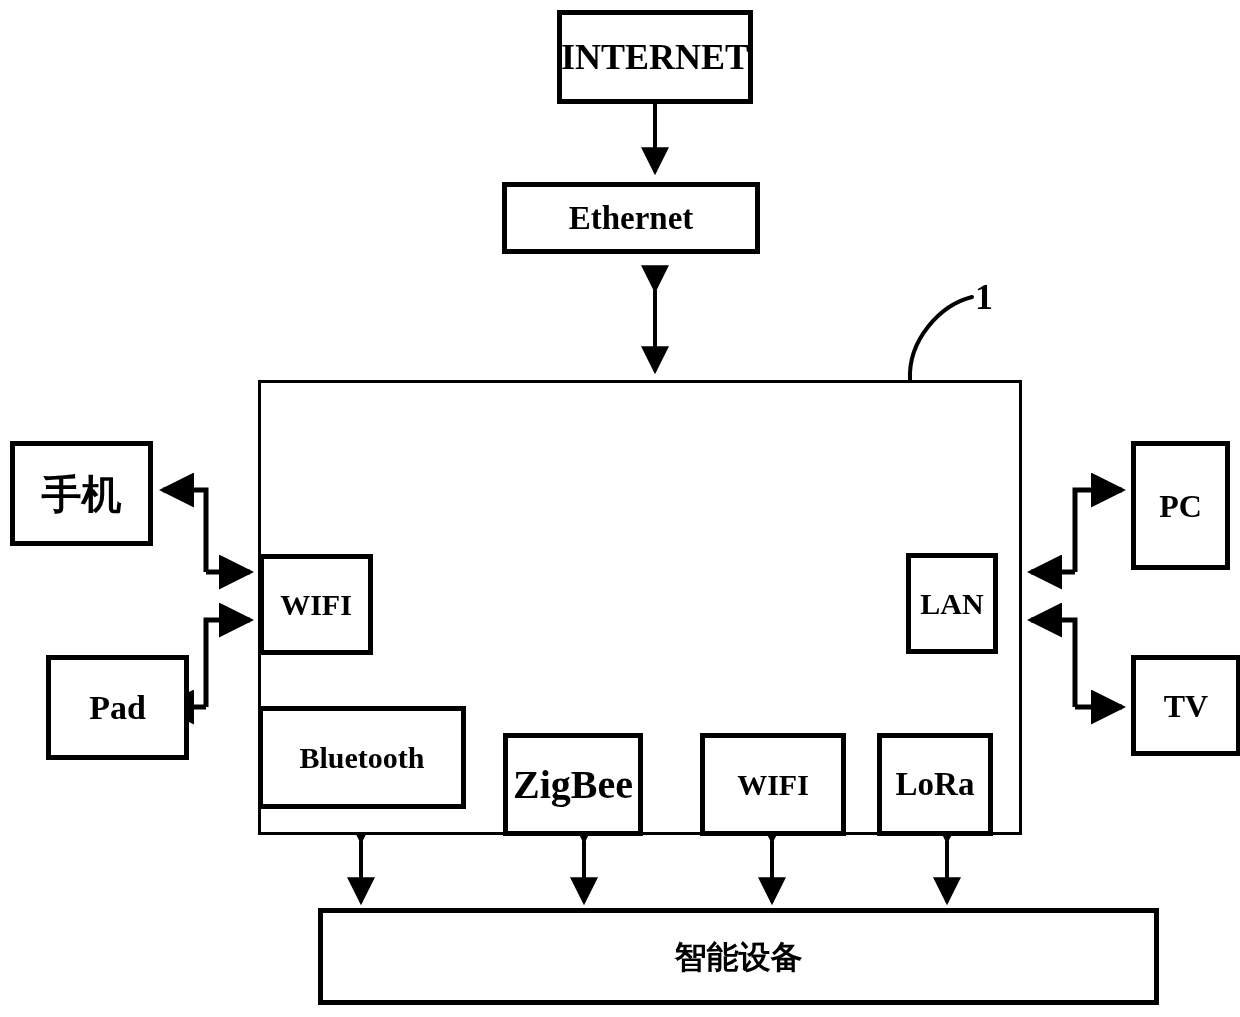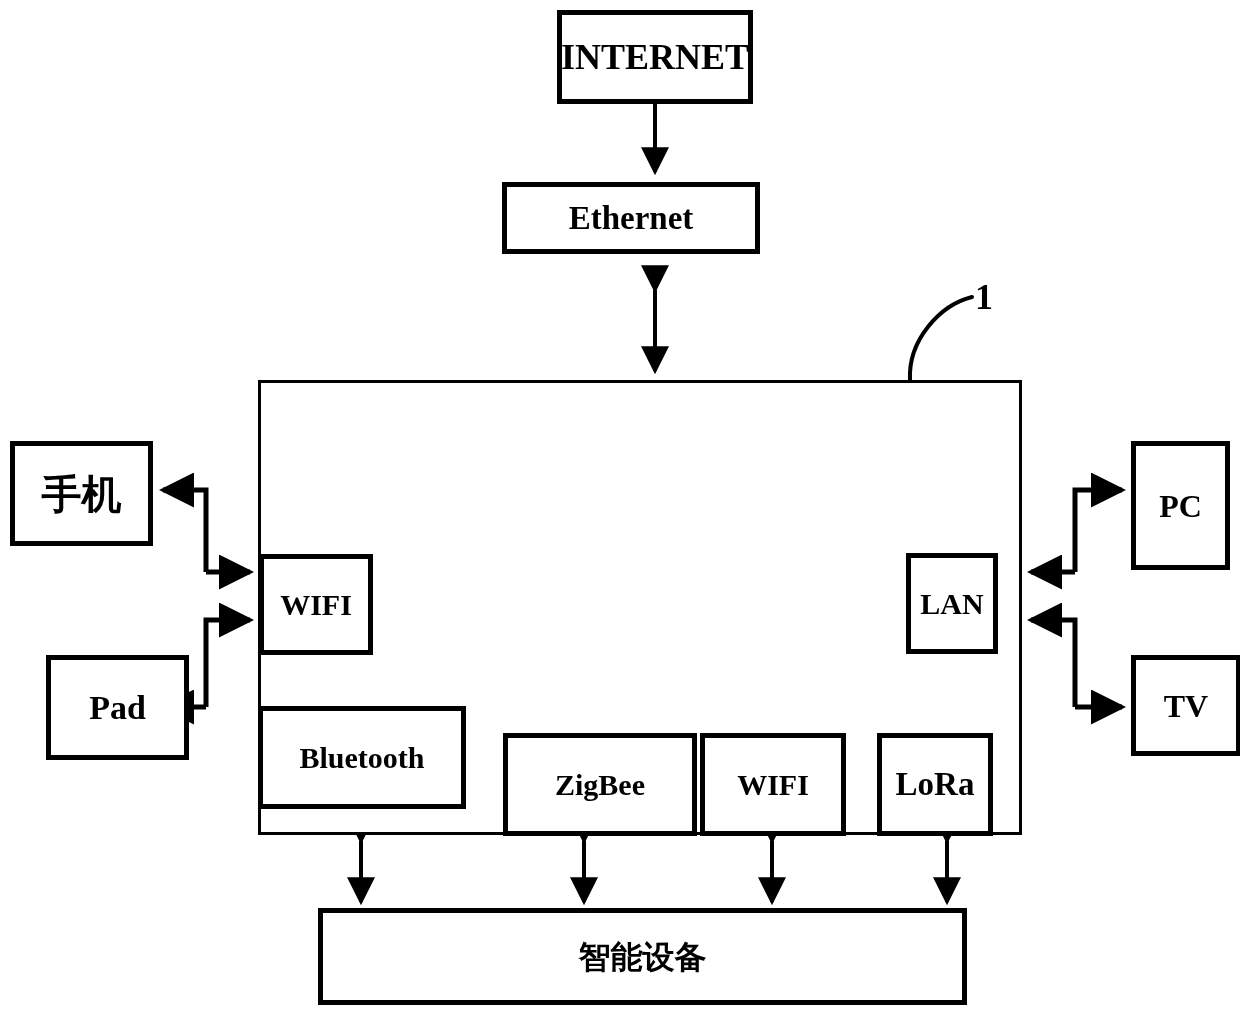--- a/index.html
+++ b/index.html
@@ -63,24 +63,24 @@
   #node-internet { left: 557px; top: 10px;  width: 196px; height: 94px;  font-size: 36px; }
   #node-ethernet { left: 502px; top: 182px; width: 258px; height: 72px;  font-size: 33px; }
   #node-wan      { left: 580px; top: 380px; width: 148px; height: 93px;  font-size: 31px; }
   #node-phone    { left: 10px;  top: 441px; width: 143px; height: 105px; font-size: 40px; }
   #node-pad      { left: 10px;  top: 655px; width: 143px; height: 105px; font-size: 34px; margin-left: 36px; }
   #node-wifi-left{ left: 259px; top: 554px; width: 114px; height: 101px; font-size: 30px; }
   #node-lan      { left: 906px; top: 553px; width: 92px; height: 101px; font-size: 30px; }
   #node-pc       { left: 1131px;top: 441px; width: 99px;  height: 129px; font-size: 32px; }
   #node-tv       { left: 1131px;top: 655px; width: 110px;  height: 101px; font-size: 32px; align-items: center; }
   #node-bluetooth{ left: 258px; top: 706px; width: 208px; height: 103px; font-size: 30px; }
-  #node-zigbee   { left: 503px; top: 733px; width: 194px; height: 103px; font-size: 30px; }
+  #node-zigbee   { left: 503px; top: 733px; width: 140px; height: 103px; font-size: 40px; }
   #node-wifi-bot { left: 700px; top: 733px; width: 146px; height: 103px; font-size: 30px; }
   #node-lora     { left: 877px; top: 733px; width: 116px; height: 103px; font-size: 33px; }
-  #node-smartdev { left: 318px; top: 908px; width: 649px; height: 97px;  font-size: 32px; }
+  #node-smartdev { left: 318px; top: 908px; width: 841px; height: 97px;  font-size: 32px; }
   #callout-number {
     position: absolute;
     left: 975px;
     top: 276px;
     font-size: 36px;
     font-weight: bold;
     color: #000000;
     z-index: 4;
   }
 </style>

